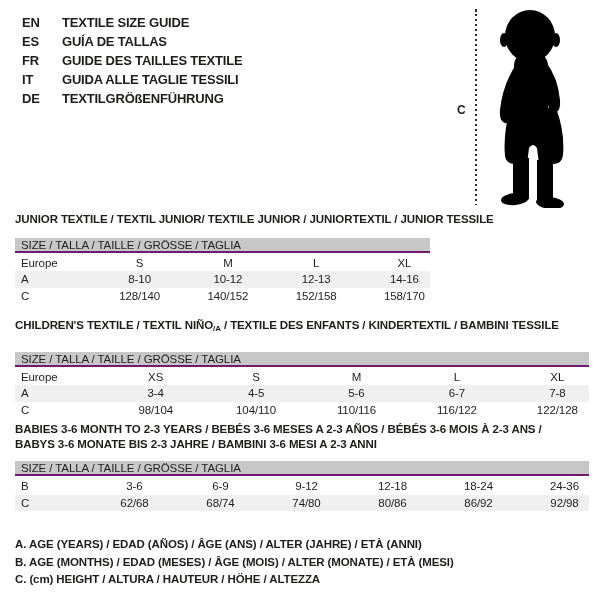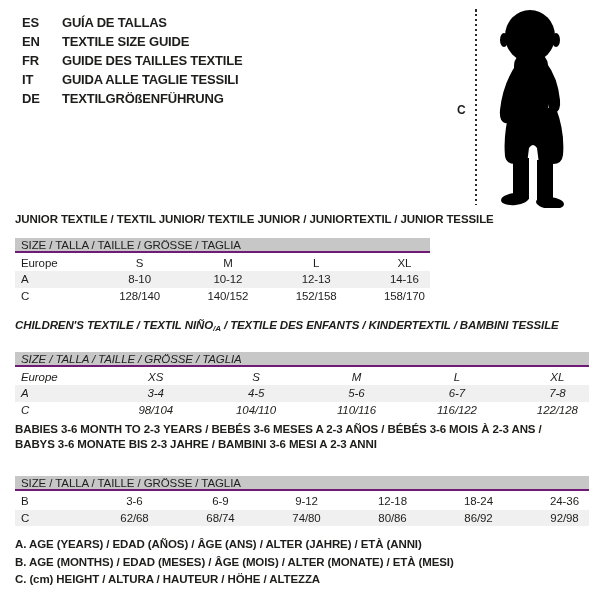--- a/index.html
+++ b/index.html
@@ -19,27 +19,27 @@
   .dash-line {
     position:absolute; left:35px; top:9px; width:2px; height:196px;
     background:repeating-linear-gradient(to bottom, #2a2a2a 0 2.5px, transparent 2.5px 5px);
   }
   .figure-label { position:absolute; left:17px; top:103px; font-size:12px; font-weight:bold; }
   .figure svg { position:absolute; left:44px; top:8px; }
 
   
   .section { position:absolute; left:15px; }
   .sec-1 { top:212px; width:415px; }
-  .sec-2 { top:318px; width:574px;font-style:italic; }
+  .sec-2 { top:318px; width:574px; }
   .sec-3 { top:422px; width:574px; }
 
   .sec-title { font-size:11.5px; font-weight:bold; letter-spacing:-0.1px; line-height:14.5px; white-space:nowrap; }
   .sec-1 .sec-title { margin-bottom:11px; }
   .sec-2 .sec-title { margin-bottom:15px; }
-  .sec-3 .sec-title { margin-bottom:25px; }
+  .sec-3 .sec-title { margin-bottom:10px; }
   .sub { font-size:8px; vertical-align:-2px; }
 
   .size-bar {
     height:15px; line-height:15px; background:#c7c7c7; border-bottom:2px solid #701a75;
     padding-left:6px; font-size:11.5px; color:#222; letter-spacing:-0.1px; margin-bottom:2px;
   }
 
   .trow { display:grid;gap:37px; }
   .t1 .trow { grid-template-columns:62px repeat(4, 1fr); }
   .t2 .trow { grid-template-columns:72px repeat(5, 1fr); }
@@ -55,26 +55,26 @@
   .footnotes { position:absolute; left:15px; top:536px; }
   .footnote { font-size:11.5px; font-weight:bold; line-height:17.5px; letter-spacing:-0.1px; white-space:nowrap; }
 </style>
 </head>
 <body>
 
 <div id="canvas">
 
   <div class="lang">
     <div class="lang-row">
+      <span class="lang-code">EN</span>
+      <span class="lang-label">TEXTILE SIZE GUIDE</span>
+    </div>
+    <div class="lang-row">
       <span class="lang-code">ES</span>
       <span class="lang-label">GUÍA DE TALLAS</span>
-    </div>
-    <div class="lang-row">
-      <span class="lang-code">EN</span>
-      <span class="lang-label">TEXTILE SIZE GUIDE</span>
     </div>
     <div class="lang-row">
       <span class="lang-code">FR</span>
       <span class="lang-label">GUIDE DES TAILLES TEXTILE</span>
     </div>
     <div class="lang-row">
       <span class="lang-code">IT</span>
       <span class="lang-label">GUIDA ALLE TAGLIE TESSILI</span>
     </div>
     <div class="lang-row">

